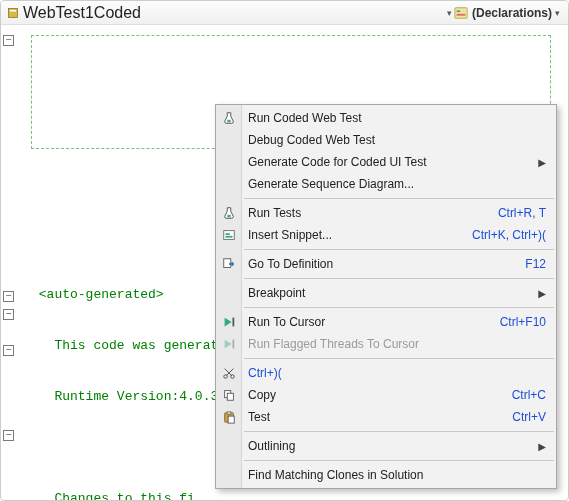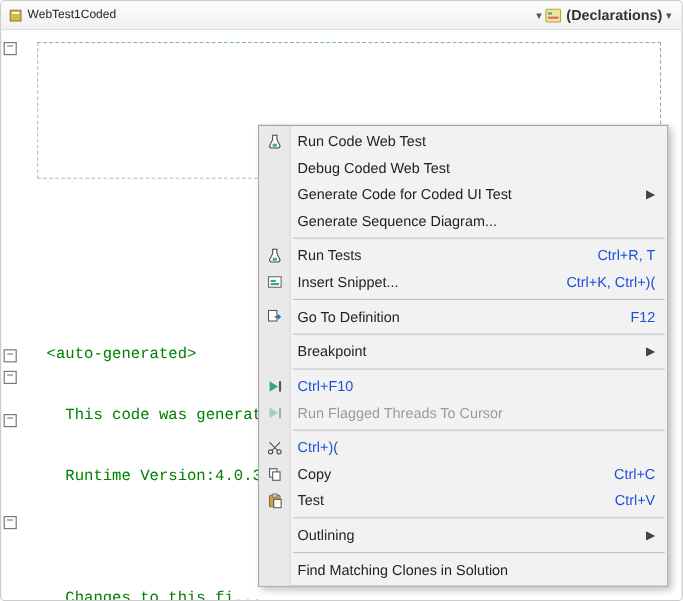--- a/index.html
+++ b/index.html
@@ -20,21 +20,21 @@
     align-items: center;
     padding: 0 6px;
     border-bottom: 1px solid #e0e0e0;
     background: linear-gradient(#fdfdfd,#f0f0f0);
   }
   .header .dd-left {
     flex: 0 0 auto;
     display: flex;
     align-items: center;
     gap: 4px;
-    font-size: 10px;
+    font-size: 16px;
     color: #222;
   }
   .header .dd-left svg { width: 12px; height: 12px; }
   .header .spacer { flex: 1; }
   .header .dd-right {
     display: flex;
     align-items: center;
     gap: 4px;
     font-weight: bold;
     color: #333;
@@ -208,21 +208,21 @@
 <div class="context-menu">
   <div class="iconcol"></div>
 
   <div class="menu-item">
     <span class="micon">
         <svg width="14" height="14" viewBox="0 0 16 16">
           <path d="M6 2h4v4l3 6a2 2 0 0 1-2 2H5a2 2 0 0 1-2-2l3-6z" fill="#fff" stroke="#444"></path>
           <rect x="6" y="10" width="4" height="3" fill="#5a8"></rect>
         </svg>
       </span>
-    <span class="label">Run Code Web Test</span>
+    <span class="label">Run Coded Web Test</span>
   </div>
   <div class="menu-item">
     <span class="label">Debug Coded Web Test</span>
   </div>
   <div class="menu-item">
     <span class="label">Generate Code for Coded UI Test</span>
     <span class="submenu-arrow">▶</span>
   </div>
   <div class="menu-item">
     <span class="label">Generate Sequence Diagram...</span>
@@ -266,20 +266,21 @@
     <span class="submenu-arrow">▶</span>
   </div>
   <div class="sep"></div>
   <div class="menu-item">
     <span class="micon">
         <svg width="14" height="14" viewBox="0 0 16 16">
           <path d="M3 3v10l8-5z" fill="#3a7"></path>
           <rect x="12" y="3" width="2" height="10" fill="#555"></rect>
         </svg>
       </span>
+    <span class="label">Run To Cursor</span>
     <span class="shortcut">Ctrl+F10</span>
   </div>
   <div class="menu-item disabled">
     <span class="micon">
         <svg width="14" height="14" viewBox="0 0 16 16" opacity="0.4">
           <path d="M3 3v10l8-5z" fill="#3a7"></path>
           <rect x="12" y="3" width="2" height="10" fill="#555"></rect>
         </svg>
       </span>
     <span class="label">Run Flagged Threads To Cursor</span>

